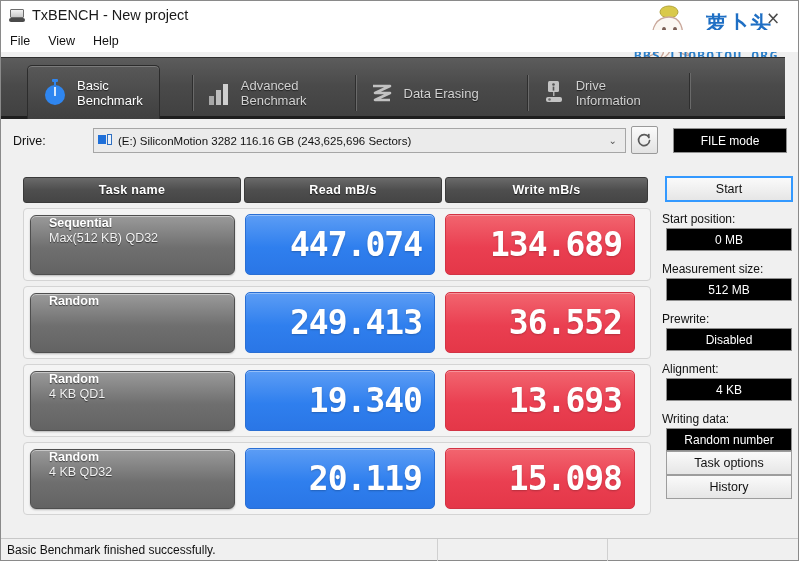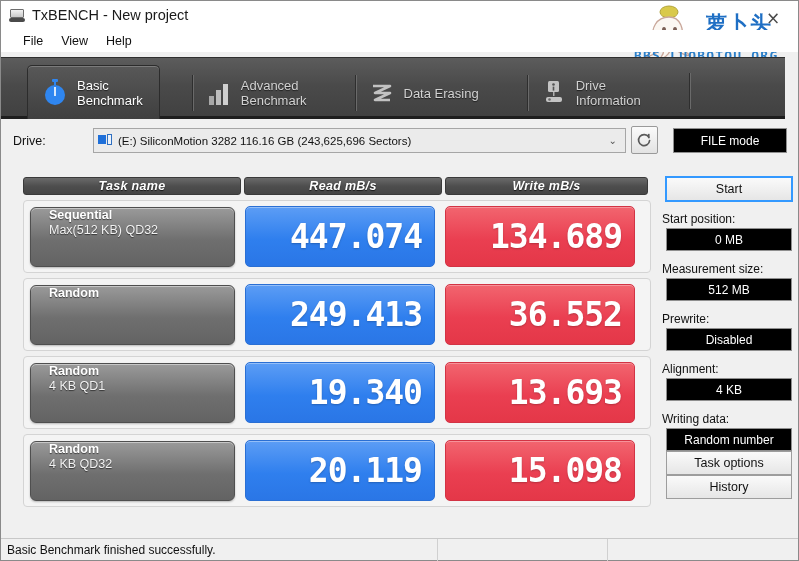--- a/index.html
+++ b/index.html
@@ -69,21 +69,21 @@
     position:absolute; top:6px; width:26px; height:22px;
     display:flex; align-items:center; justify-content:center;
     font-size:17px; color:#4a4a4a; cursor:default;
     font-family:"DejaVu Sans", sans-serif;
   }
   .winbtn.close { right:12px; }
 
   
   .menubar {
     position:absolute; left:0; top:29px; width:797px; height:22px;
-    background:#ffffff; display:flex; align-items:center; padding-left:13px;
+    background:#ffffff; display:flex; align-items:center; padding-left:0;
   }
   .menu-item {
     font-size:12.5px; color:#111; padding:2px 9px; cursor:default;
   }
 
   
   .tabstrip {
     position:absolute; left:0; top:56px; width:784px; height:62px;
     background:linear-gradient(#5c5c5c,#4a4a4a 45%,#404040);
     border-top:1px solid #2f2f2f;
@@ -160,21 +160,21 @@
     position:absolute; left:672px; top:5px; width:114px; height:25px;
     background:#000000; border:1px solid #8f8f8f;
     display:flex; align-items:center; justify-content:center;
     font-size:12px; color:#ffffff;
   }
 
   
   .table-wrap {
     position:absolute; left:22px; top:176px; width:628px; height:348px;
   }
-  .thead { display:flex; height:18px; gap:3px;font-style:italic; }
+  .thead { display:flex; height:26px; gap:3px; }
   .th {
     background:linear-gradient(#6a6a6a,#4e4e4e 50%,#454545);
     border:1px solid #3a3a3a; border-radius:3px;
     display:flex; align-items:center; justify-content:center;
     font-size:12.5px; font-weight:bold; color:#ffffff;
     text-shadow:0 1px 1px rgba(0,0,0,.7);
     letter-spacing:.3px;
   }
   .th.c1 { width:218px; }
   .th.c2 { width:198px; }

